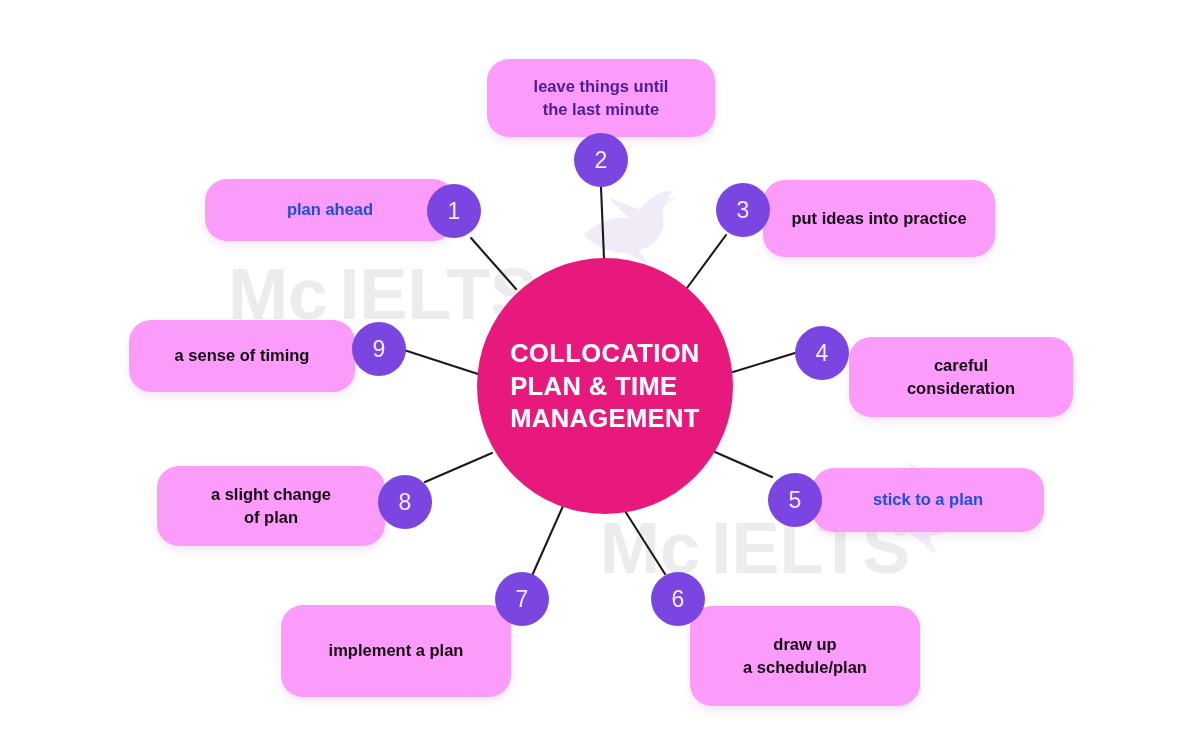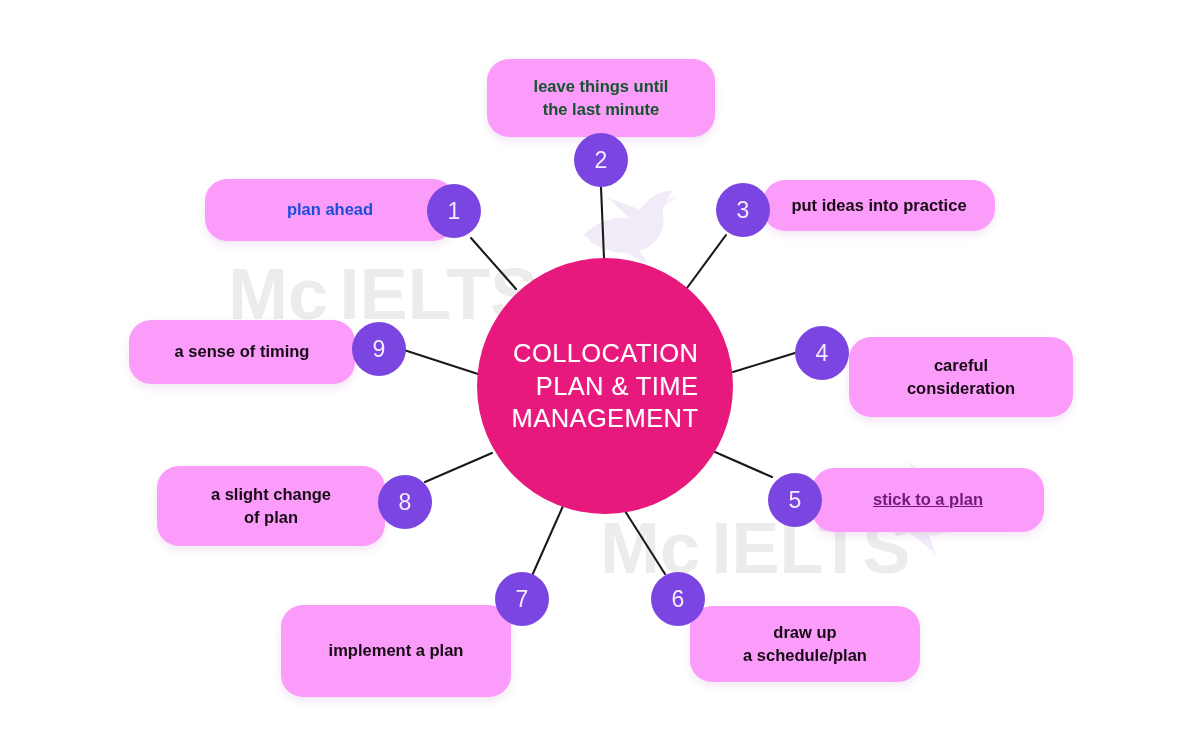--- a/index.html
+++ b/index.html
@@ -71,24 +71,24 @@
     background: #e8197d;
     z-index: 5;
     display: flex;
     align-items: center;
     justify-content: center;
   }
   .hub-label {
     color: #ffffff;
     font-family: "Liberation Sans", sans-serif;
     font-size: 25.5px;
-    font-weight: 400;
+    font-weight: 700;
     line-height: 1.28;
     letter-spacing: 0.4px;
-    text-align: right;
+    text-align: left;
     white-space: pre-line;
     text-shadow: 0 0 1px rgba(255,255,255,.35);
   }
 
   
   .pill {
     position: absolute;
     background: #fb9cfb;
     border-radius: 22px;
     box-sizing: border-box;
@@ -169,66 +169,66 @@
   </div>
 
   <div id="nodes-layer">
       <div class="pill" style="left:205px;top:179px;width:250px;height:62px;background:#fb9cfb;">
         <div class="pill-text" style="color:#1d4ed8;">plan ahead</div>
       </div>
       <div class="badge" style="left:427px;top:184px;background:#7a45e0;">
         <span class="badge-num" style="color:#f3ecff;">1</span>
       </div>
       <div class="pill" style="left:487px;top:59px;width:228px;height:78px;background:#fb9cfb;">
-        <div class="pill-text" style="color:#14532d;">leave things until
+        <div class="pill-text" style="color:#4c1d95;">leave things until
 the last minute</div>
       </div>
       <div class="badge" style="left:574px;top:133px;background:#7a45e0;">
         <span class="badge-num" style="color:#f3ecff;">2</span>
       </div>
-      <div class="pill" style="left:763px;top:180px;width:232px;height:51px;background:#fb9cfb;">
+      <div class="pill" style="left:763px;top:180px;width:232px;height:77px;background:#fb9cfb;">
         <div class="pill-text" style="color:#160b14;">put ideas into practice</div>
       </div>
       <div class="badge" style="left:716px;top:183px;background:#7a45e0;">
         <span class="badge-num" style="color:#f3ecff;">3</span>
       </div>
       <div class="pill" style="left:849px;top:313px;width:224px;height:80px;background:#fb9cfb;margin-top:24px;">
         <div class="pill-text" style="color:#160b14;">careful
 consideration</div>
       </div>
       <div class="badge" style="left:795px;top:326px;background:#7a45e0;">
         <span class="badge-num" style="color:#f3ecff;">4</span>
       </div>
       <div class="pill" style="left:812px;top:468px;width:232px;height:64px;background:#fb9cfb;">
-        <div class="pill-text" style="color:#701a75;text-decoration:underline;">stick to a plan</div>
+        <div class="pill-text" style="color:#1d4ed8;">stick to a plan</div>
       </div>
       <div class="badge" style="left:768px;top:473px;background:#7a45e0;">
         <span class="badge-num" style="color:#f3ecff;">5</span>
       </div>
-      <div class="pill" style="left:690px;top:606px;width:230px;height:76px;background:#fb9cfb;">
+      <div class="pill" style="left:690px;top:606px;width:230px;height:100px;background:#fb9cfb;">
         <div class="pill-text" style="color:#160b14;">draw up
 a schedule/plan</div>
       </div>
       <div class="badge" style="left:651px;top:572px;background:#7a45e0;">
         <span class="badge-num" style="color:#f3ecff;">6</span>
       </div>
       <div class="pill" style="left:281px;top:605px;width:230px;height:92px;background:#fb9cfb;">
         <div class="pill-text" style="color:#160b14;">implement a plan</div>
       </div>
       <div class="badge" style="left:495px;top:572px;background:#7a45e0;">
         <span class="badge-num" style="color:#f3ecff;">7</span>
       </div>
       <div class="pill" style="left:157px;top:466px;width:228px;height:80px;background:#fb9cfb;">
         <div class="pill-text" style="color:#160b14;">a slight change
 of plan</div>
       </div>
       <div class="badge" style="left:378px;top:475px;background:#7a45e0;">
         <span class="badge-num" style="color:#f3ecff;">8</span>
       </div>
-      <div class="pill" style="left:129px;top:320px;width:226px;height:64px;background:#fb9cfb;">
+      <div class="pill" style="left:129px;top:320px;width:226px;height:72px;background:#fb9cfb;">
         <div class="pill-text" style="color:#160b14;">a sense of timing</div>
       </div>
       <div class="badge" style="left:352px;top:322px;background:#7a45e0;">
         <span class="badge-num" style="color:#f3ecff;">9</span>
       </div>
     </div>
 
 </div>
 
 </body></html>

